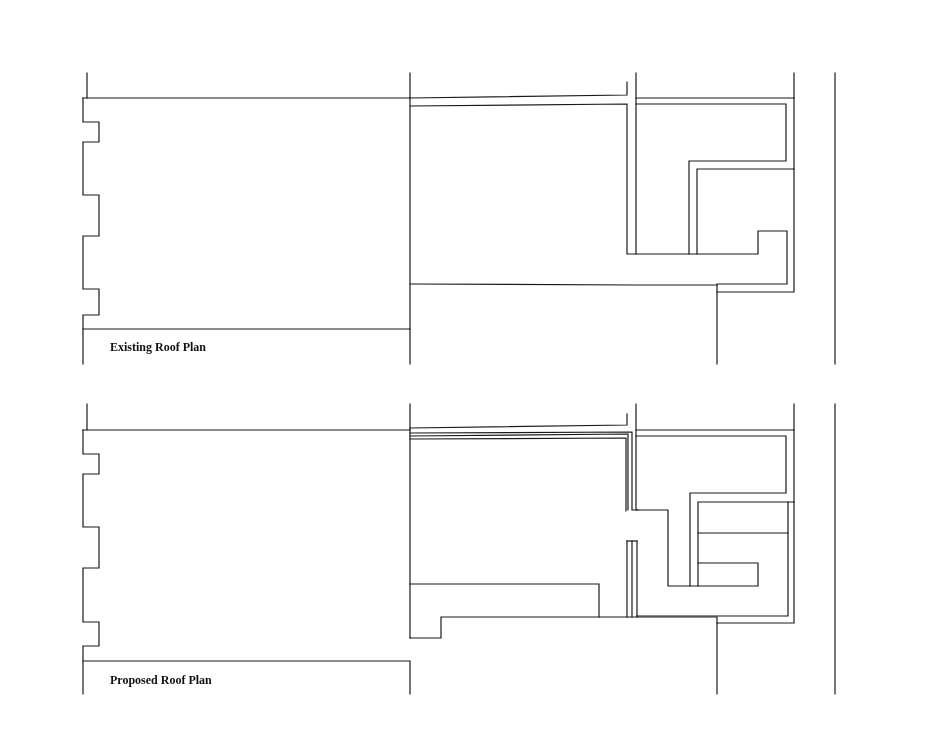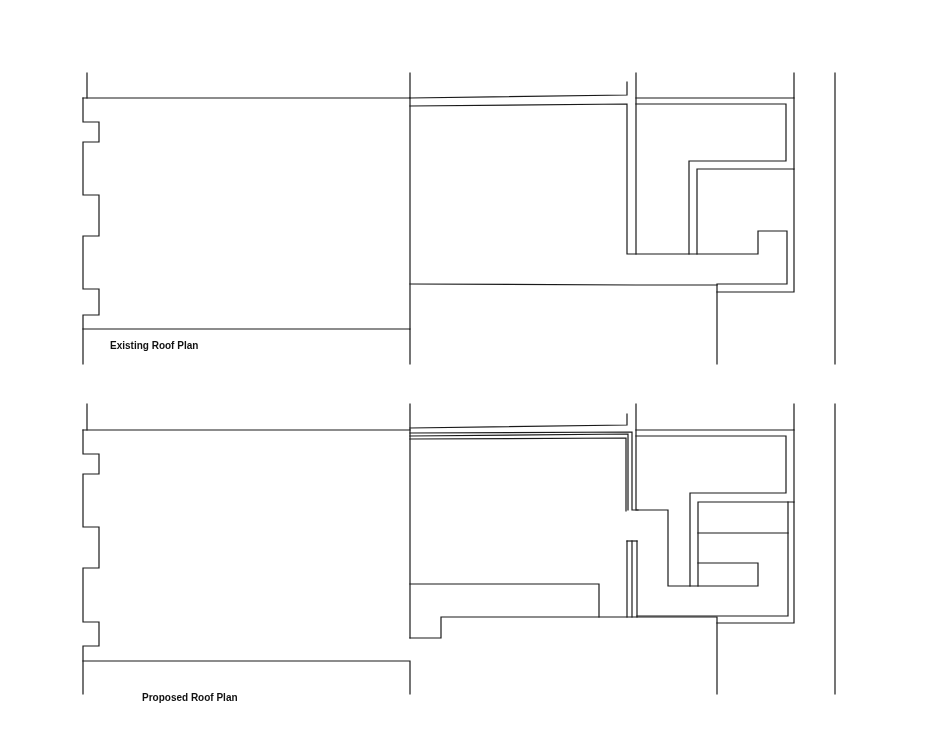--- a/index.html
+++ b/index.html
@@ -3,29 +3,29 @@
   <meta charset="utf-8">
   <style>
     html, body { margin: 0; padding: 0; background: #ffffff; }
     body { width: 945px; height: 748px; position: relative; overflow: hidden; }
     #drawing { position: absolute; left: 0; top: 0; width: 945px; height: 748px; }
     #drawing polyline, #drawing line {
       fill: none; stroke: #1a1a1a; stroke-width: 1.2; stroke-linecap: square; stroke-linejoin: miter;
     }
     .plan-label {
       position: absolute;
-      font-family: Liberation Sans, sans-serif;
+      font-family: Liberation Serif, serif;
       font-weight: bold;
-      font-size: 10px;
+      font-size: 12px;
       color: #111111;
       white-space: nowrap;
       padding-left: 8px;
     }
     #label-existing { left: 102px; top: 340px; }
-    #label-proposed { left: 102px; top: 692px; margin-left: 32px; }
+    #label-proposed { left: 102px; top: 673px; }
   </style>
 </head>
 <body>
 
 <svg id="drawing" viewBox="0 0 945 748" xmlns="http://www.w3.org/2000/svg">
   <g id="plan-existing">
       <polyline points="87,73 87,98" style="stroke: rgb(26, 26, 26);"></polyline>
       <polyline points="83,98 410,98 410,73" style="stroke: rgb(26, 26, 26);"></polyline>
       <polyline points="83,98 83,122 99,122 99,142 83,142 83,195 99,195 99,236 83,236 83,289 99,289 99,315 83,315 83,364" style="stroke: rgb(26, 26, 26);"></polyline>
       <polyline points="83,329 410,329 410,364" style="stroke: rgb(26, 26, 26);"></polyline>

